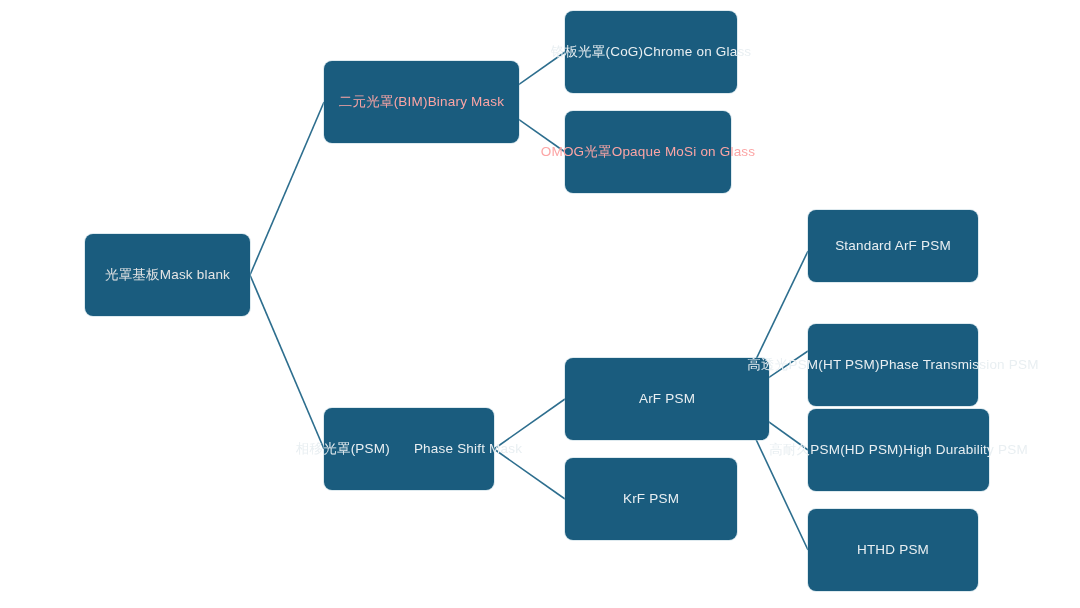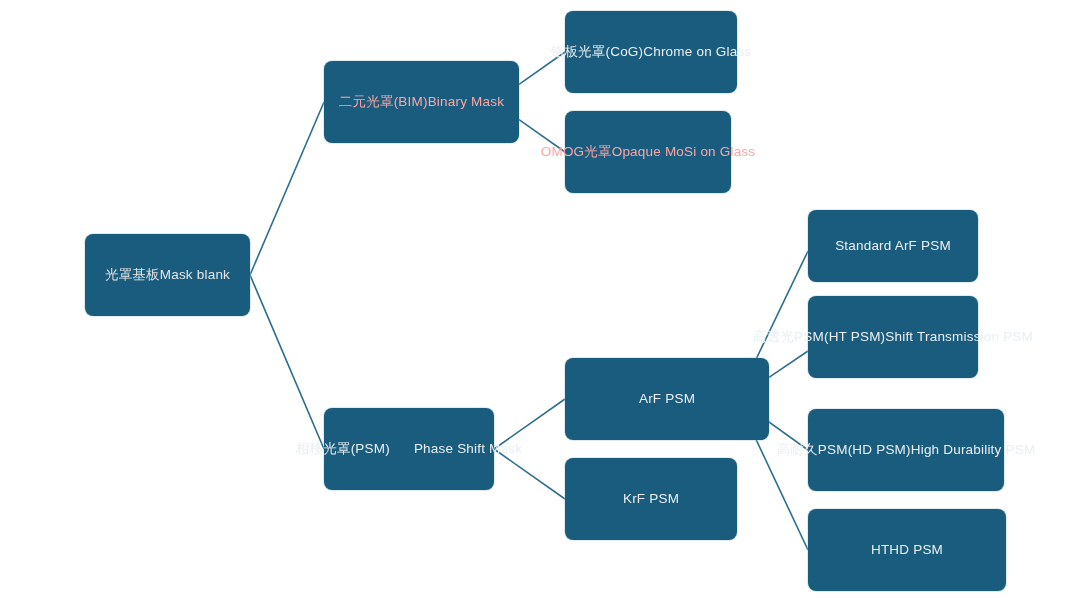--- a/index.html
+++ b/index.html
@@ -90,25 +90,25 @@
       </div>
       <div class="node single" style="left: 565px; top: 358px; width: 204px; height: 82px; background: rgb(26, 92, 126); color: rgb(233, 239, 242);">
         <div class="en">ArF PSM</div>
       </div>
       <div class="node single" style="left: 565px; top: 458px; width: 172px; height: 82px; background: rgb(26, 92, 126); color: rgb(233, 239, 242);">
         <div class="en">KrF PSM</div>
       </div>
       <div class="node single" style="left: 808px; top: 210px; width: 170px; height: 72px; background: rgb(26, 92, 126); color: rgb(233, 239, 242);">
         <div class="en">Standard ArF PSM</div>
       </div>
-      <div class="node" style="left: 808px; top: 296px; width: 170px; height: 82px; background: rgb(26, 92, 126); color: rgb(233, 239, 242);">
+      <div class="node" style="left: 808px; top: 324px; width: 170px; height: 82px; background: rgb(26, 92, 126); color: rgb(233, 239, 242);">
         <div class="cn">高透光PSM(HT PSM)</div>
-        <div class="en">Shift Transmission PSM</div>
+        <div class="en">Phase Transmission PSM</div>
       </div>
-      <div class="node" style="left: 808px; top: 409px; width: 196px; height: 82px; background: rgb(26, 92, 126); color: rgb(233, 239, 242);">
+      <div class="node" style="left: 808px; top: 409px; width: 181px; height: 82px; background: rgb(26, 92, 126); color: rgb(233, 239, 242);">
         <div class="cn">高耐久PSM(HD PSM)</div>
         <div class="en">High Durability PSM</div>
       </div>
-      <div class="node single" style="left: 808px; top: 509px; width: 198px; height: 82px; background: rgb(26, 92, 126); color: rgb(233, 239, 242);">
+      <div class="node single" style="left: 808px; top: 509px; width: 170px; height: 82px; background: rgb(26, 92, 126); color: rgb(233, 239, 242);">
         <div class="en">HTHD PSM</div>
       </div>
     </div>
 </div>
 
 </body></html>

